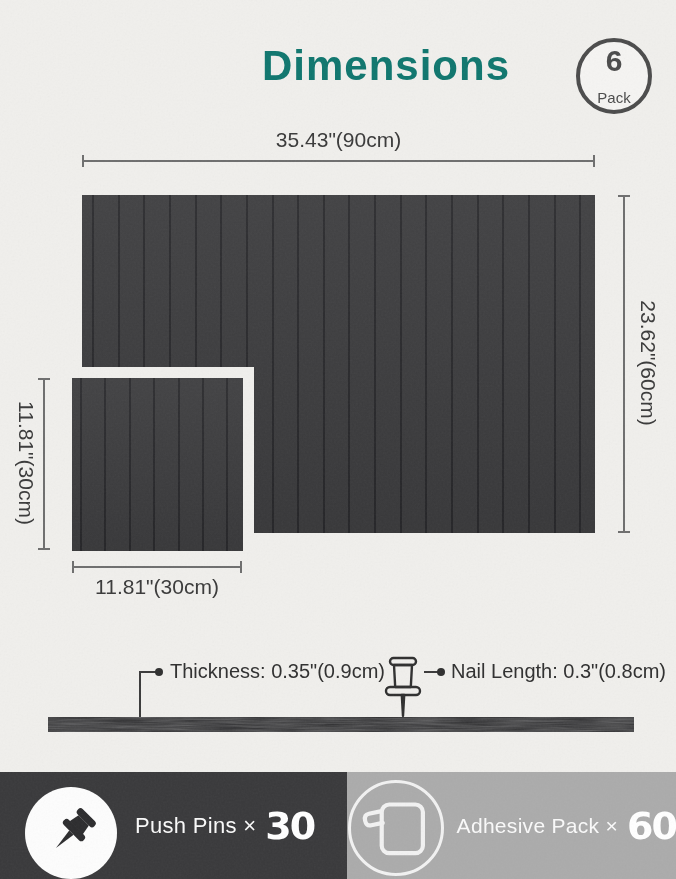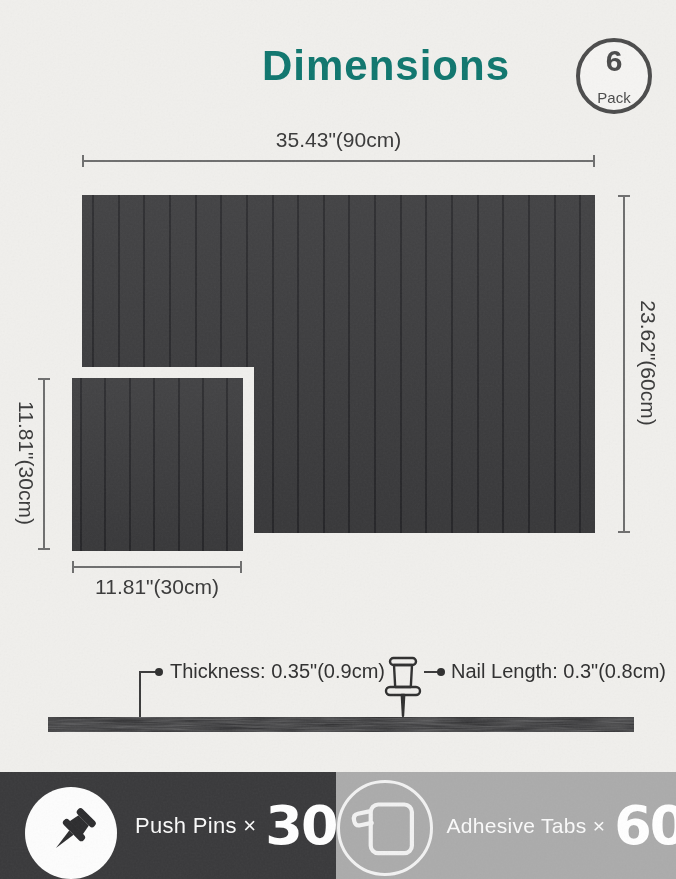--- a/index.html
+++ b/index.html
@@ -71,21 +71,21 @@
   }
   .circle-outline{
     width:90px;height:90px;border-radius:50%;border:3px solid #f2f2f2;flex:none;
     align-self:flex-start;margin-top:8px;margin-left:1px;
     display:flex;align-items:center;justify-content:center;
   }
   .count-label{color:#fafafa;font-size:22px;margin-left:18px;letter-spacing:0.3px;white-space:nowrap;}
   .count-label.tabs{font-size:21px;margin-left:13px;}
   .big-num{
     color:#ffffff;font-family:"DejaVu Sans",sans-serif;font-weight:bold;
-    font-size:54px;margin-left:9px;letter-spacing:-2px;line-height:1;
+    font-size:38px;margin-left:9px;letter-spacing:-2px;line-height:1;
   }
   
   .noise{position:absolute;left:0;top:0;z-index:60;pointer-events:none;}
 </style>
 </head>
 <body>
 
 <div class="canvas">
 
   <div class="title">Dimensions</div>
@@ -155,21 +155,21 @@
       <div class="circle-outline">
         <svg width="84" height="84" viewBox="0 0 100 100">
           <g fill="none" stroke="#f2f2f2" stroke-width="5" stroke-linejoin="round" stroke-linecap="round">
             <rect x="33" y="22" width="49" height="58" rx="9"></rect>
             <g transform="rotate(-12 33 38)">
               <path d="M33 30 L19 30 q-6 0 -6 7 q0 7 6 7 L33 44"></path>
             </g>
           </g>
         </svg>
       </div>
-      <div class="count-label tabs">Adhesive Tabs ×</div>
+      <div class="count-label tabs">Adhesive Pack ×</div>
       <div class="big-num">60</div>
     </div>
   </div>
 
   <svg class="noise" width="676" height="879">
     <filter id="paperNoise">
       <feTurbulence type="fractalNoise" baseFrequency="0.55" numOctaves="2" seed="7"></feTurbulence>
       <feColorMatrix type="saturate" values="0"></feColorMatrix>
     </filter>
     <rect width="676" height="879" filter="url(#paperNoise)" opacity="0.05"></rect>

